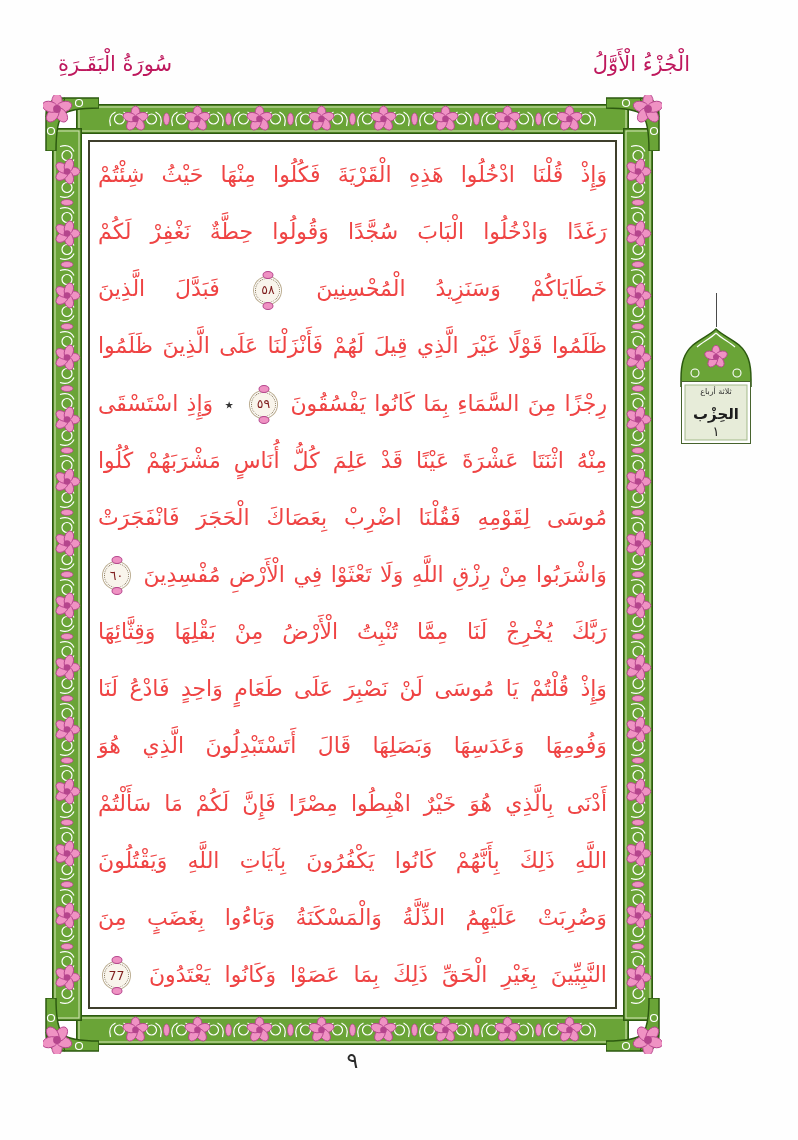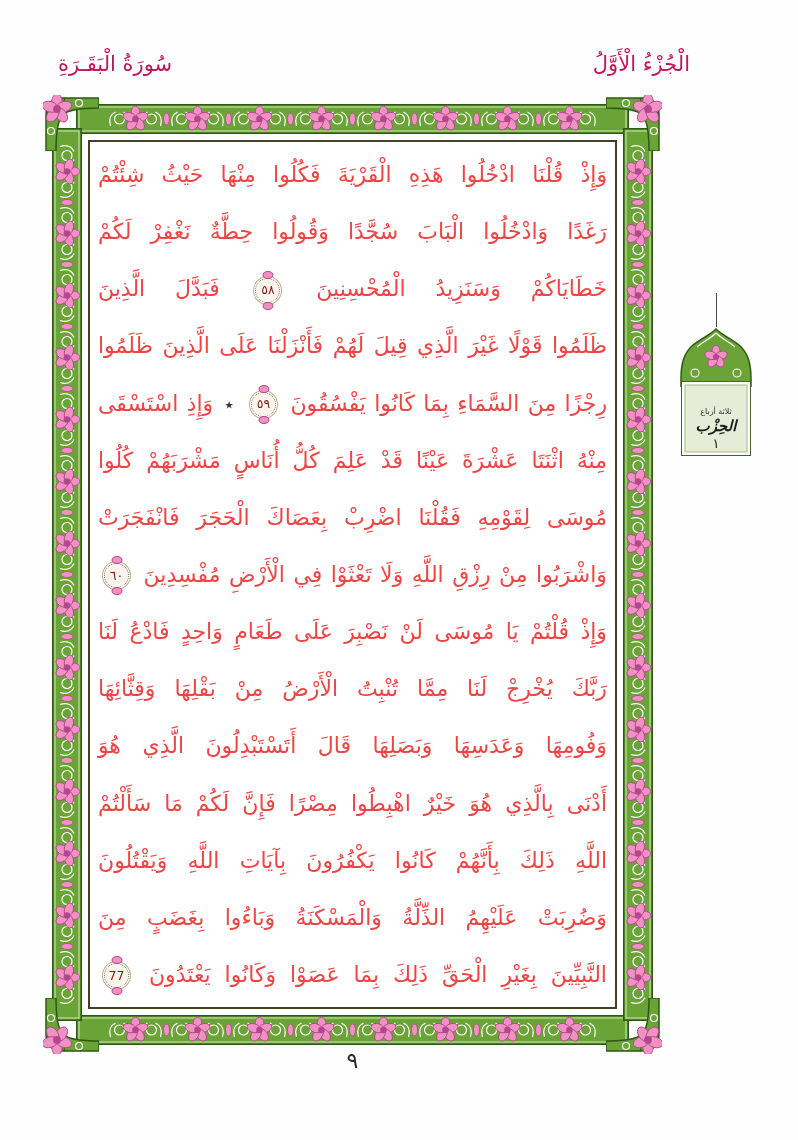--- a/index.html
+++ b/index.html
@@ -46,22 +46,22 @@
   .hizb-star { font-size:17px; color:#333; margin:0 3px; vertical-align:middle; }
 
   
   .hizb-marker { position:absolute; left:673px; top:293px; width:86px; text-align:center; }
   .hizb-spire { width:0; height:34px; border-left:1.6px solid #4a4a4a; margin:0 auto; }
   .hizb-dome { line-height:0; }
   .hizb-panel { width:70px; margin:-6px auto 0; position:relative; background:#e7ecd9;
                 border:1.3px solid #47632d; padding:5px 2px 4px;
                 box-shadow:inset 0 0 0 2.5px #ffffff, inset 0 0 0 3.5px #a3b98a;
                 direction:rtl; }
-  .hizb-fraction { font-size:8px;  color:#2e2e2e;margin-top:20px; }
-  .hizb-label    { font-size:15px; font-weight:bold; color:#1d1d1d; margin-top:1px;font-style:italic; }
+  .hizb-fraction { font-size:8px;  color:#2e2e2e; }
+  .hizb-label    { font-size:15px; font-weight:bold; color:#1d1d1d; margin-top:9px; }
   .hizb-number   { font-size:13px; color:#1d1d1d; margin-top:1px; }
 
   
   .page-number { position:absolute; left:52px; width:601px; top:1048px;
                  text-align:center; font-size:22px; color:#2a2a2a; }
 </style>
 </head>
 <body>
 
 <div class="page">
@@ -1425,22 +1425,22 @@
     <div class="inner-frame"></div>
     <div class="quran-text">
         <div class="quran-line"><span class="seg">وَإِذْ قُلْنَا ادْخُلُوا هَذِهِ الْقَرْيَةَ فَكُلُوا مِنْهَا حَيْثُ شِئْتُمْ</span></div>
         <div class="quran-line"><span class="seg">رَغَدًا وَادْخُلُوا الْبَابَ سُجَّدًا وَقُولُوا حِطَّةٌ نَغْفِرْ لَكُمْ</span></div>
         <div class="quran-line"><span class="seg">خَطَايَاكُمْ وَسَنَزِيدُ الْمُحْسِنِينَ</span> <span class="verse-badge">٥٨</span> <span class="seg">فَبَدَّلَ الَّذِينَ</span></div>
         <div class="quran-line"><span class="seg">ظَلَمُوا قَوْلًا غَيْرَ الَّذِي قِيلَ لَهُمْ فَأَنْزَلْنَا عَلَى الَّذِينَ ظَلَمُوا</span></div>
         <div class="quran-line"><span class="seg">رِجْزًا مِنَ السَّمَاءِ بِمَا كَانُوا يَفْسُقُونَ</span> <span class="verse-badge">٥٩</span> <span class="hizb-star">٭</span> <span class="seg">وَإِذِ اسْتَسْقَى</span></div>
         <div class="quran-line"><span class="seg">مِنْهُ اثْنَتَا عَشْرَةَ عَيْنًا قَدْ عَلِمَ كُلُّ أُنَاسٍ مَشْرَبَهُمْ كُلُوا</span></div>
         <div class="quran-line"><span class="seg">مُوسَى لِقَوْمِهِ فَقُلْنَا اضْرِبْ بِعَصَاكَ الْحَجَرَ فَانْفَجَرَتْ</span></div>
         <div class="quran-line"><span class="seg">وَاشْرَبُوا مِنْ رِزْقِ اللَّهِ وَلَا تَعْثَوْا فِي الْأَرْضِ مُفْسِدِينَ</span> <span class="verse-badge">٦٠</span></div>
+        <div class="quran-line"><span class="seg">رَبَّكَ يُخْرِجْ لَنَا مِمَّا تُنْبِتُ الْأَرْضُ مِنْ بَقْلِهَا وَقِثَّائِهَا</span></div>
         <div class="quran-line"><span class="seg">وَإِذْ قُلْتُمْ يَا مُوسَى لَنْ نَصْبِرَ عَلَى طَعَامٍ وَاحِدٍ فَادْعُ لَنَا</span></div>
-        <div class="quran-line"><span class="seg">رَبَّكَ يُخْرِجْ لَنَا مِمَّا تُنْبِتُ الْأَرْضُ مِنْ بَقْلِهَا وَقِثَّائِهَا</span></div>
         <div class="quran-line"><span class="seg">وَفُومِهَا وَعَدَسِهَا وَبَصَلِهَا قَالَ أَتَسْتَبْدِلُونَ الَّذِي هُوَ</span></div>
         <div class="quran-line"><span class="seg">أَدْنَى بِالَّذِي هُوَ خَيْرٌ اهْبِطُوا مِصْرًا فَإِنَّ لَكُمْ مَا سَأَلْتُمْ</span></div>
         <div class="quran-line"><span class="seg">اللَّهِ ذَلِكَ بِأَنَّهُمْ كَانُوا يَكْفُرُونَ بِآيَاتِ اللَّهِ وَيَقْتُلُونَ</span></div>
         <div class="quran-line"><span class="seg">وَضُرِبَتْ عَلَيْهِمُ الذِّلَّةُ وَالْمَسْكَنَةُ وَبَاءُوا بِغَضَبٍ مِنَ</span></div>
         <div class="quran-line"><span class="seg">النَّبِيِّينَ بِغَيْرِ الْحَقِّ ذَلِكَ بِمَا عَصَوْا وَكَانُوا يَعْتَدُونَ</span> <span class="verse-badge">77</span></div>
       </div>
   </div>
 
   <div class="hizb-marker">
     <div class="hizb-spire"></div>

